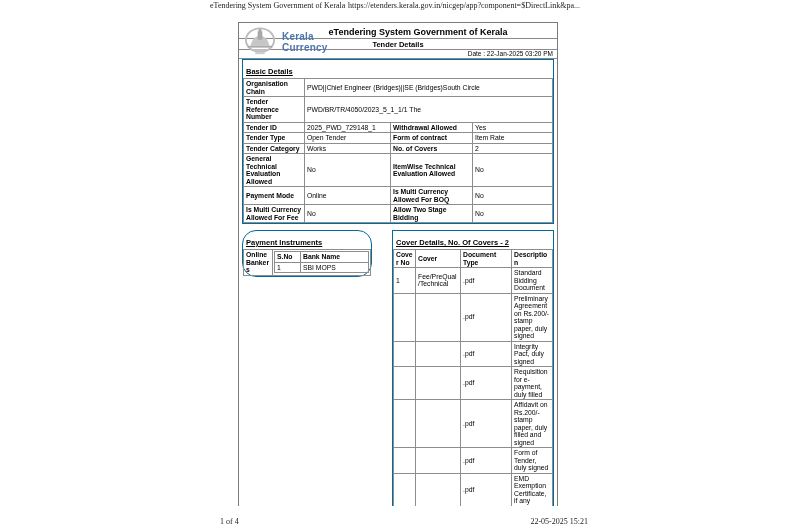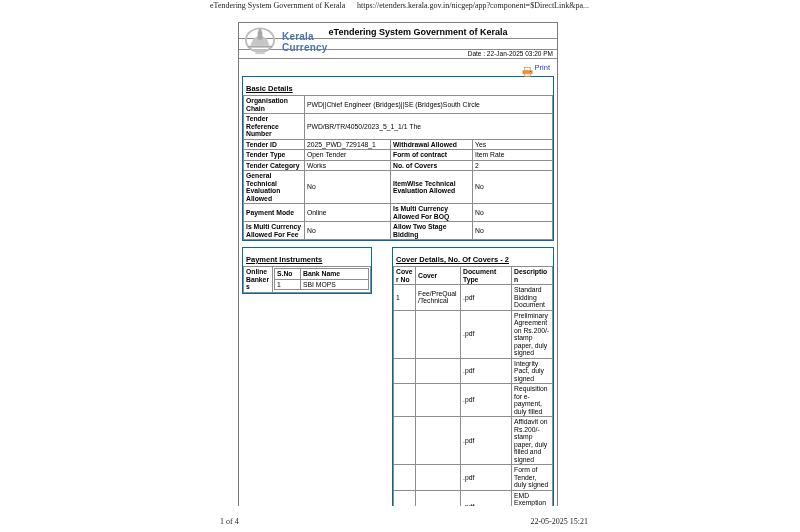--- a/index.html
+++ b/index.html
@@ -30,30 +30,30 @@
   .section-title { display:inline-block; font-weight:bold; font-size:7.5px; text-decoration:underline; padding:2px 3px 1px 3px; }
 
   table { border-collapse:collapse; width:100%; table-layout:fixed; }
   td, th { border:1px solid #8d8d8d; font-size:6.8px; line-height:7.5px; padding:1px 2px;
            vertical-align:middle; text-align:left; word-wrap:break-word; overflow-wrap:break-word; }
   th { font-weight:bold; }
   .lbl { font-weight:bold; }
 
   .basic { margin:0 3px; }
   .bottom-row { display:flex; align-items:flex-start; margin:6px 3px 0 3px; }
-  .payments { width:138px; }
+  .payments { width:138px;border-radius:14px; }
   .covers { width:172px; margin-left:20px; }
   .payments .side-cell { vertical-align:middle; }
   .inner-wrap { padding:1px; }
 </style>
 </head>
 <body>
 
 <div class="artifact" style="left:210px; top:1px;">eTendering System Government of Kerala</div>
-<div class="artifact" style="right:211px; top:1px;">https://etenders.kerala.gov.in/nicgep/app?component=$DirectLink&amp;pa...</div>
+<div class="artifact" style="right:220px; top:1px;">https://etenders.kerala.gov.in/nicgep/app?component=$DirectLink&amp;pa...</div>
 <div class="artifact" style="left:220px; top:517px;">1 of 4</div>
 <div class="artifact" style="right:212px; top:517px;">22-05-2025 15:21</div>
 
 <div class="main-box">
 
   <div class="hdr-area">
     <div class="hdr-line" style="top:15px;"></div>
     <div class="hdr-line" style="top:25.5px;"></div>
     <div class="hdr-line" style="top:35px;"></div>
 
@@ -67,31 +67,24 @@
         <path d="M8 24.5 h18" stroke="#c0c0c0" stroke-width="2"></path>
         <path d="M12 28 h10" stroke="#cccccc" stroke-width="2"></path>
       </svg>
       <div class="logo-text">
         <div>Kerala</div>
         <div>Currency</div>
       </div>
     </div>
 
     <div class="hdr-title">eTendering System Government of Kerala</div>
+    <div class="hdr-sub">Tender Details</div>
     <div class="hdr-date">Date : 22-Jan-2025 03:20 PM</div>
   </div>
 
-  <div class="print-row">
-    <span class="print-icon"><svg width="11" height="10" viewBox="0 0 11 10">
-      <rect x="2.5" y="0.5" width="6" height="2.8" fill="#ffffff" stroke="#cf8030" stroke-width="0.6"></rect>
-      <rect x="0.5" y="3.2" width="10" height="4" rx="0.6" fill="#e8953c"></rect>
-      <rect x="8" y="4" width="1.4" height="1" fill="#b14a1e"></rect>
-      <rect x="2.5" y="6.4" width="6" height="3" fill="#fbe9d2" stroke="#cf8030" stroke-width="0.5"></rect>
-    </svg></span><a href="#" class="print-link">Print</a>
-  </div>
 
   <div class="section basic">
     <span class="section-title">Basic Details</span>
     <table>
       <colgroup>
           <col style="width:61px">
           <col style="width:86px">
           <col style="width:82px">
           <col>
         </colgroup>

